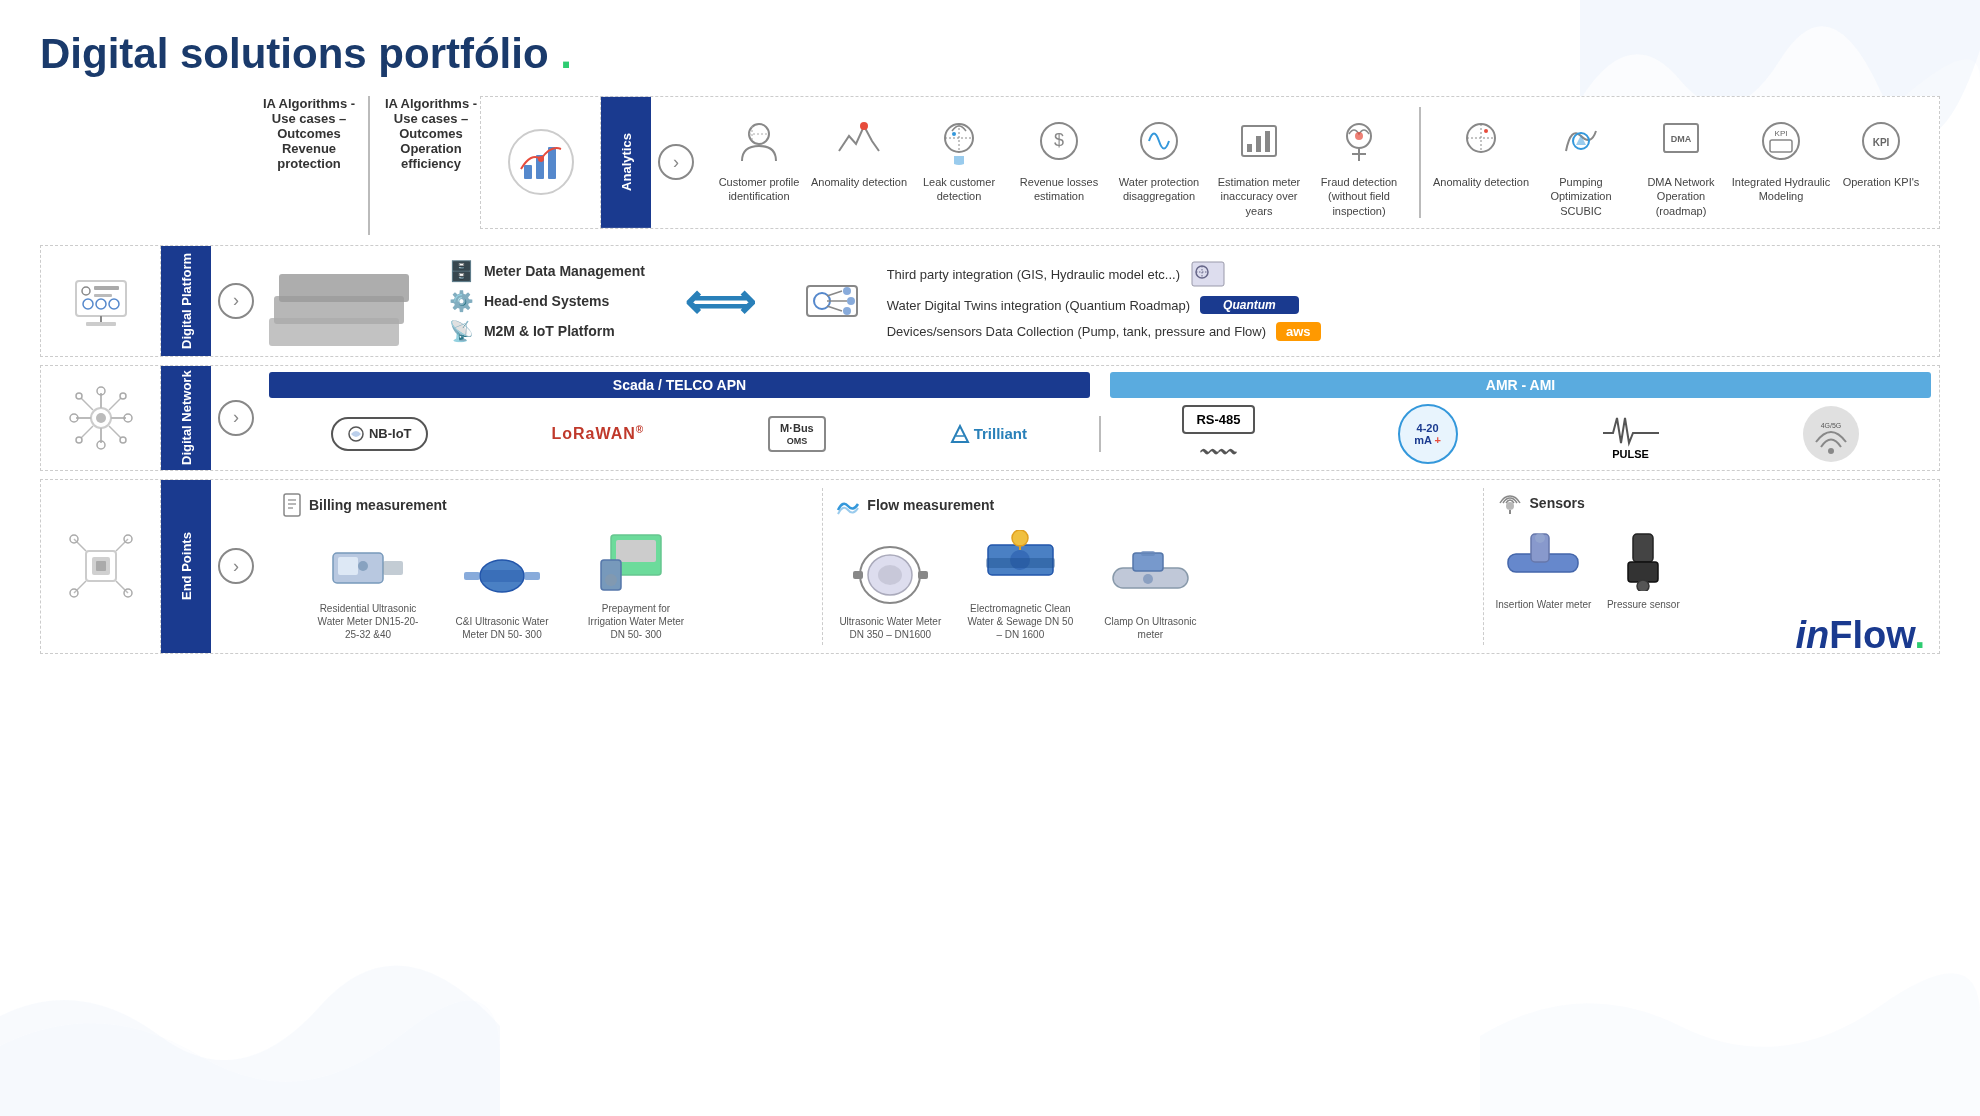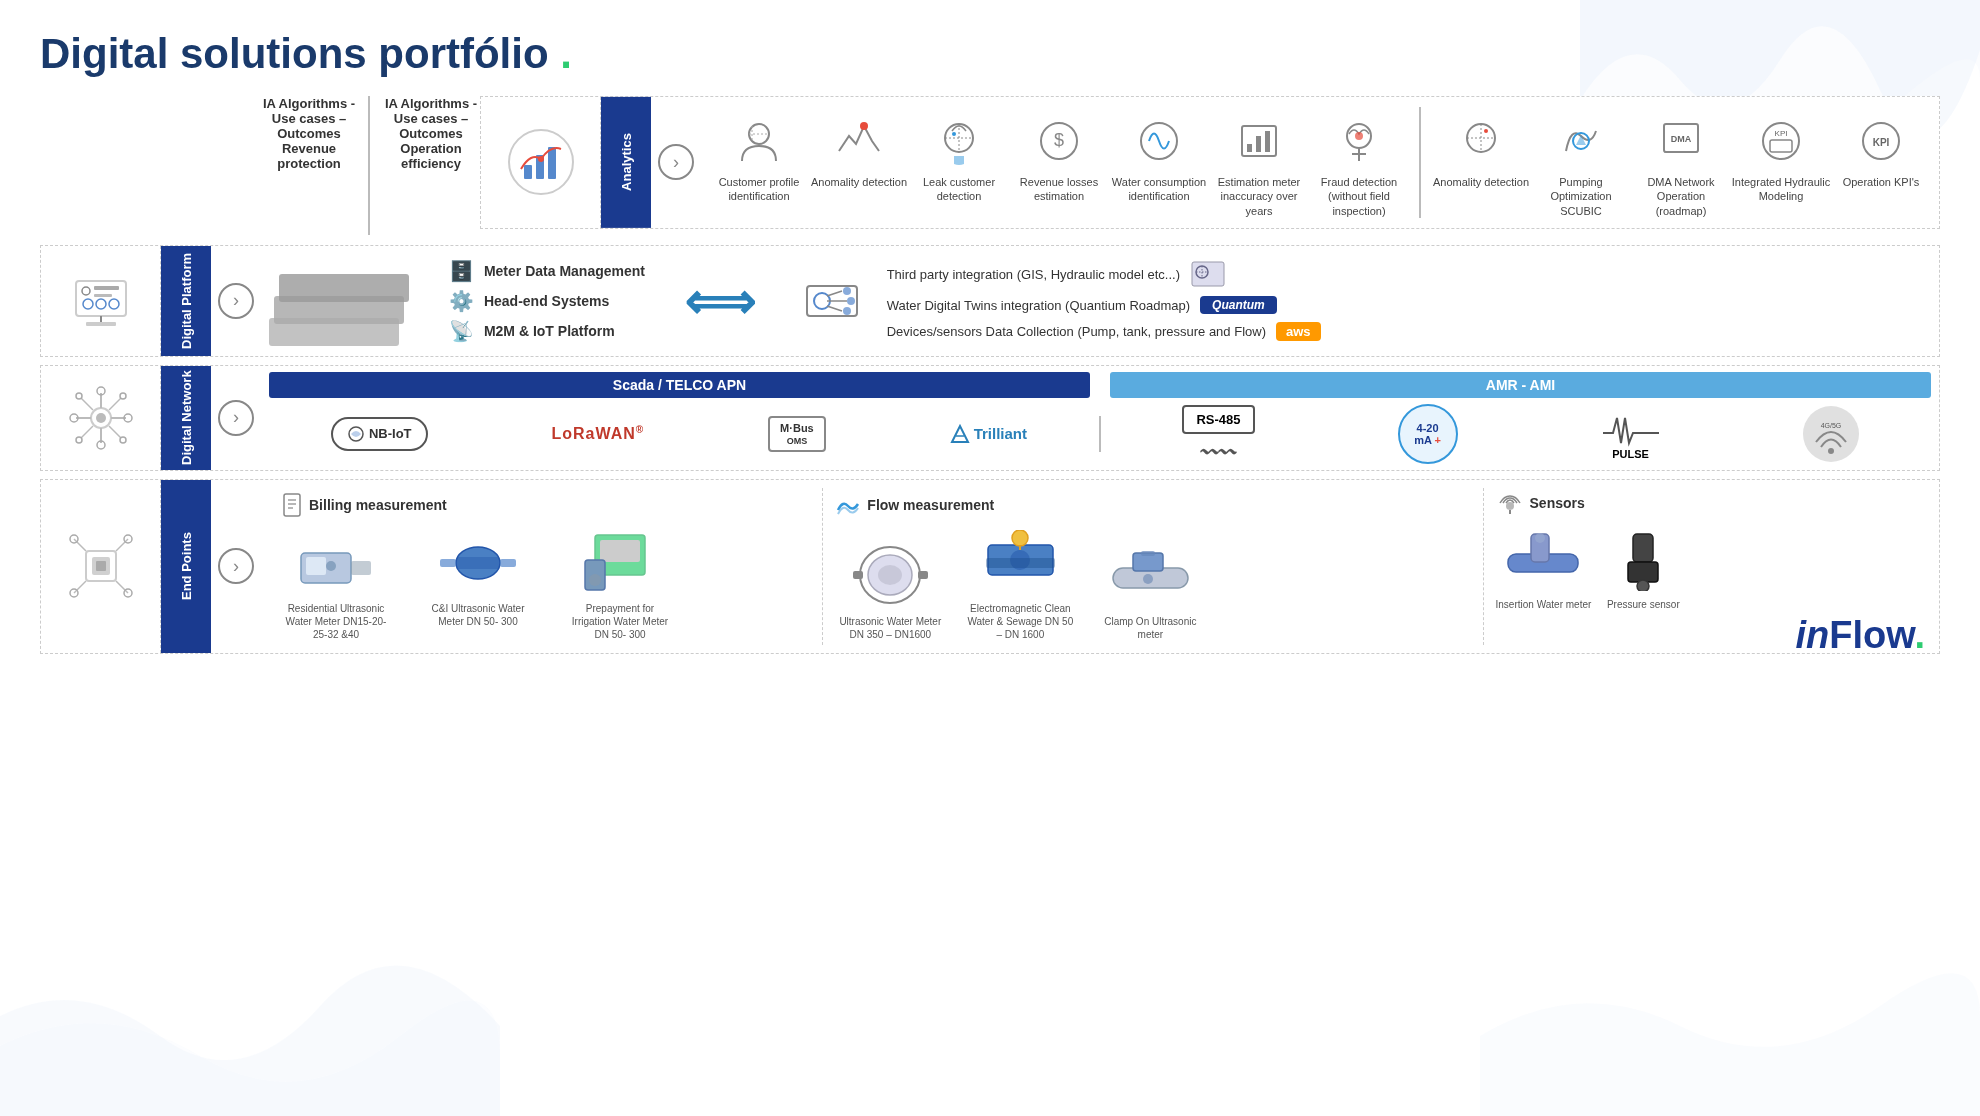--- a/index.html
+++ b/index.html
@@ -288,21 +288,21 @@
             </div>
             <div class="item-label">Revenue losses estimation</div>
           </div>
           <div class="analytics-item">
             <div class="icon-box">
               <svg width="50" height="50" viewBox="0 0 50 50">
                   <circle cx="25" cy="25" r="18" fill="none" stroke="#888" stroke-width="2"></circle>
                   <path d="M15,25 Q20,10 25,25 Q30,40 35,25" fill="none" stroke="#3498db" stroke-width="2"></path>
                 </svg>
             </div>
-            <div class="item-label">Water consumption identification</div>
+            <div class="item-label">Water protection disaggregation</div>
           </div>
           <div class="analytics-item">
             <div class="icon-box">
               <svg width="50" height="50" viewBox="0 0 50 50">
                   <rect x="8" y="10" width="34" height="30" rx="2" fill="none" stroke="#888" stroke-width="2"></rect>
                   <rect x="13" y="28" width="5" height="8" fill="#888"></rect>
                   <rect x="22" y="20" width="5" height="16" fill="#888"></rect>
                   <rect x="31" y="15" width="5" height="21" fill="#888"></rect>
                 </svg>
             </div>
@@ -439,21 +439,21 @@
           <span>Third party integration (GIS, Hydraulic model etc...)</span>
           <svg width="36" height="28" viewBox="0 0 36 28">
               <rect x="2" y="2" width="32" height="24" rx="2" fill="#dde" stroke="#99a"></rect>
               <circle cx="12" cy="12" r="6" fill="none" stroke="#668" stroke-width="1.5"></circle>
               <line x1="6" y1="12" x2="18" y2="12" stroke="#668" stroke-dasharray="1.5"></line>
               <line x1="12" y1="6" x2="12" y2="18" stroke="#668" stroke-dasharray="1.5"></line>
             </svg>
         </div>
         <div class="platform-right-item">
           <span>Water Digital Twins integration (Quantium Roadmap)</span>
-          <span style="background:#1a3a8f;color:#fff;padding:2px 12px;border-radius:4px;font-size:12px;font-weight:700;font-style:italic;">Quantum</span>
+          <span style="background:#1a3a8f;color:#fff;padding:2px 23px;border-radius:4px;font-size:12px;font-weight:700;font-style:italic;">Quantum</span>
         </div>
         <div class="platform-right-item">
           <span>Devices/sensors Data Collection (Pump, tank, pressure and Flow)</span>
           <span style="background:#ff9900;color:#fff;padding:2px 10px;border-radius:4px;font-size:13px;font-weight:700;">aws</span>
         </div>
       </div>
     </div>
   </div>
 
   <div style="margin-top:8px;">
@@ -564,21 +564,21 @@
       <div style="flex:1;border-right:1px dashed #ccc;padding:4px 12px;">
         <div style="font-size:14px;font-weight:700;color:#333;margin-bottom:10px;display:flex;align-items:center;gap:6px;">
           <svg width="22" height="26" viewBox="0 0 22 26">
               <rect x="3" y="2" width="16" height="22" rx="2" fill="none" stroke="#888" stroke-width="1.5"></rect>
               <line x1="7" y1="8" x2="15" y2="8" stroke="#888" stroke-width="1.2"></line>
               <line x1="7" y1="12" x2="15" y2="12" stroke="#888" stroke-width="1.2"></line>
               <line x1="7" y1="16" x2="12" y2="16" stroke="#888" stroke-width="1.2"></line>
             </svg>
           <span>Billing measurement</span>
         </div>
-        <div style="display:flex;gap:32px;align-items:flex-start;">
+        <div style="display:flex;gap:24px;align-items:flex-end;margin-left:32px;">
           <div class="ep-item">
             <div style="width:90px;height:70px;display:flex;align-items:center;justify-content:center;">
               <svg width="80" height="60" viewBox="0 0 80 60">
                   <rect x="5" y="20" width="50" height="30" rx="4" fill="#b8c8e0" stroke="#7799bb" stroke-width="1.5"></rect>
                   <rect x="10" y="24" width="20" height="18" rx="2" fill="#dde8f5"></rect>
                   <circle cx="35" cy="33" r="5" fill="#6688aa" opacity="0.6"></circle>
                   <rect x="55" y="28" width="20" height="14" rx="2" fill="#8899aa" opacity="0.5"></rect>
                 </svg>
             </div>
             <div class="ep-item-label">Residential Ultrasonic Water Meter DN15-20-25-32 &amp;40</div>

